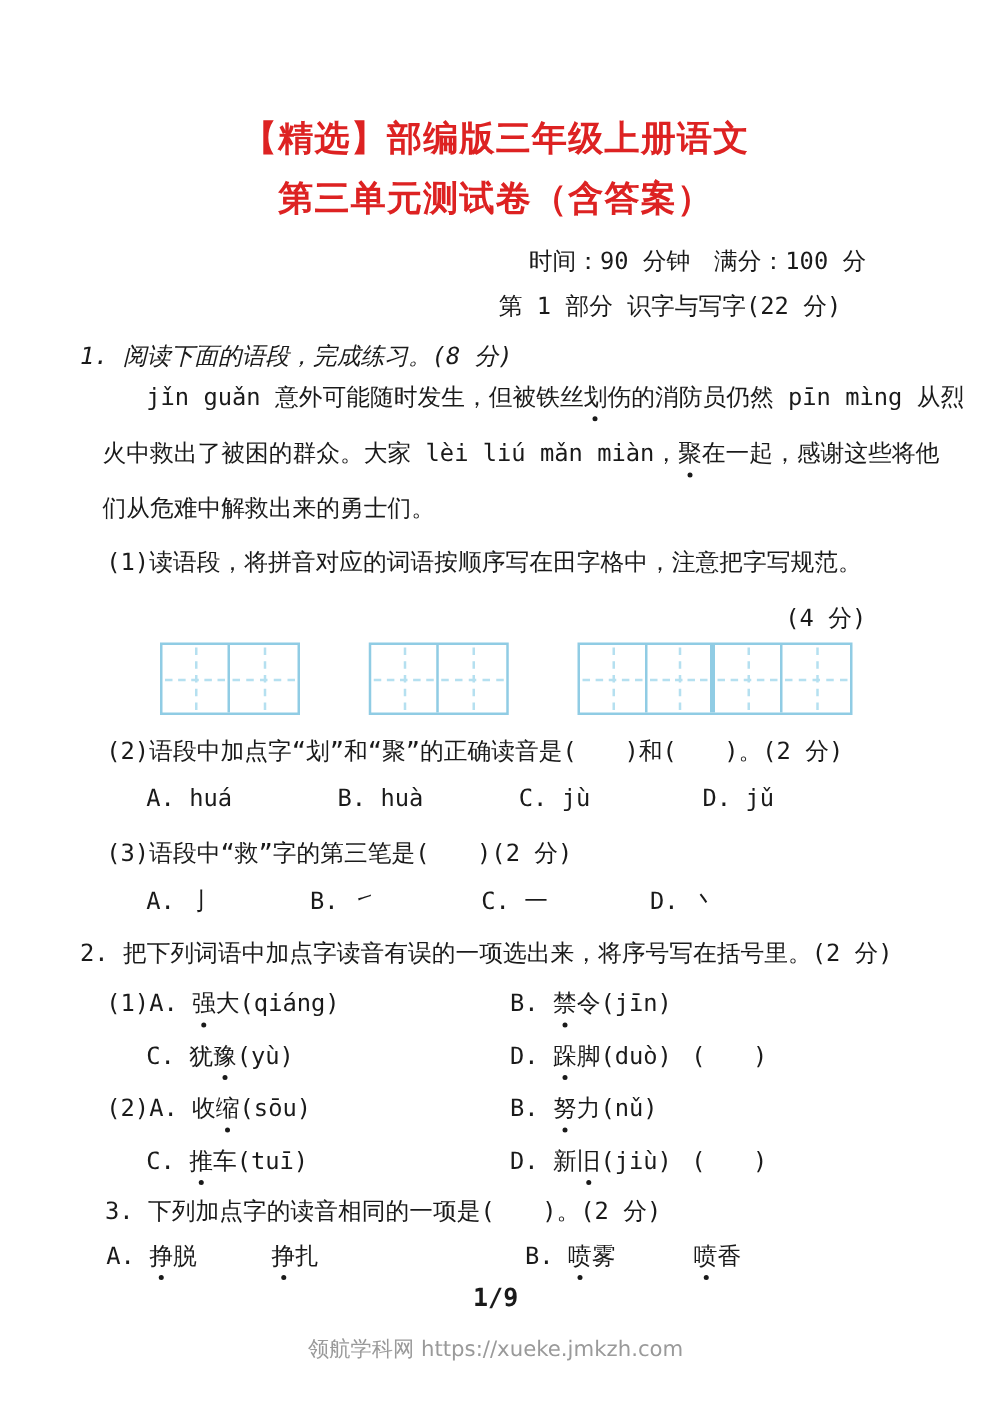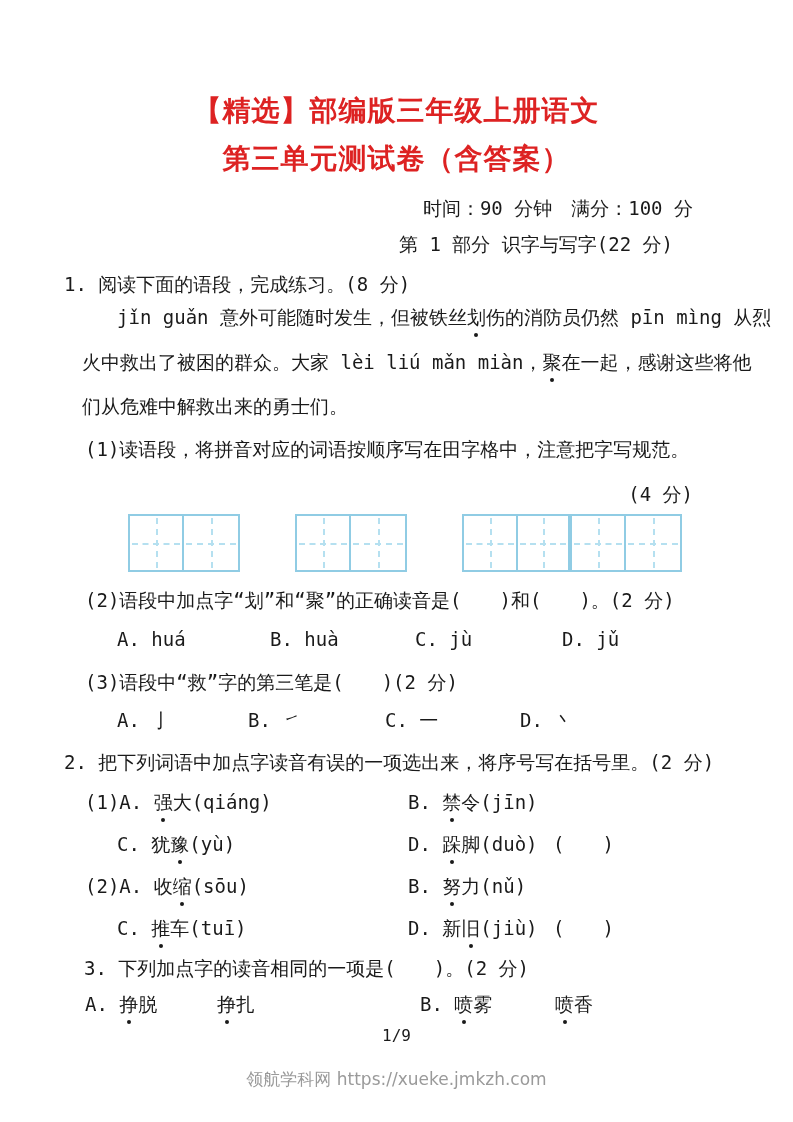--- a/index.html
+++ b/index.html
@@ -9,40 +9,40 @@
     color:#1a1a1a;overflow:hidden;border-radius:30px;
   }
   .abs{position:absolute;white-space:nowrap;}
   .title{left:0;width:100%;text-align:center;font-size:28px;font-weight:bold;color:#dd2222;
          font-family:"DejaVu Sans","Liberation Sans",sans-serif;letter-spacing:1px;}
   .t1{top:92px;}
   .t2{top:140px;}
   .meta{top:196px;right:100px;font-size:19px;}
   .section{top:232px;left:0;width:673px;text-align:right;font-size:19px;}
   .stem{font-size:19px;}
-  .q1-stem{top:272px;left:64px;}
+  .q1-stem{top:272px;left:64px;font-style:italic;}
   .pl1{top:305px;left:117px;}
   .pl2{top:350px;left:82px;}
   .pl3{top:394px;left:82px;}
   .sub1{top:437px;left:85px;}
   .score4{top:482px;right:100px;font-size:19px;}
   .grids{top:514px;left:128px;display:flex;}
   .tzg-group{display:flex;border:2px solid #90cce4;margin-right:55px;height:54px;}
   .tzg-group:last-child{margin-right:0;}
   .tzg-cell{width:54px;height:54px;border-right:2px solid #90cce4;position:relative;box-sizing:border-box;width:54px;}
   .tzg-cell{width:54px;}
   .tzg-cell:last-child{border-right:none;}
   .tzg-cell::before{content:"";position:absolute;left:2px;right:2px;top:50%;border-top:2px dashed #b5e0f0;}
   .tzg-cell::after{content:"";position:absolute;top:2px;bottom:2px;left:50%;border-left:2px dashed #b5e0f0;}
   .cells-4 .tzg-cell:nth-child(2){border-right-width:4px;}
   .sub2{top:588px;left:85px;}
   .sub3{top:670px;left:85px;}
   .q2-stem{top:750px;left:64px;}
   .q3-stem{top:956px;left:64px;margin-left:20px;}
-  .pagenum{top:1026px;left:0;width:100%;text-align:center;font-size:16px;font-weight:normal;}
+  .pagenum{top:1026px;left:0;width:100%;text-align:center;font-size:20px;font-weight:bold;}
   .watermark{top:1068px;left:0;width:100%;text-align:center;font-size:17px;color:#9a9a9a;
              font-family:"DejaVu Sans","Liberation Sans",sans-serif;}
   .du{position:relative;display:inline-block;}
   .du::after{content:"";position:absolute;left:50%;bottom:-6px;width:4px;height:4px;
              margin-left:-2px;border-radius:50%;background:#1a1a1a;}
 </style>
 </head>
 <body>
 
 <div class="page">

